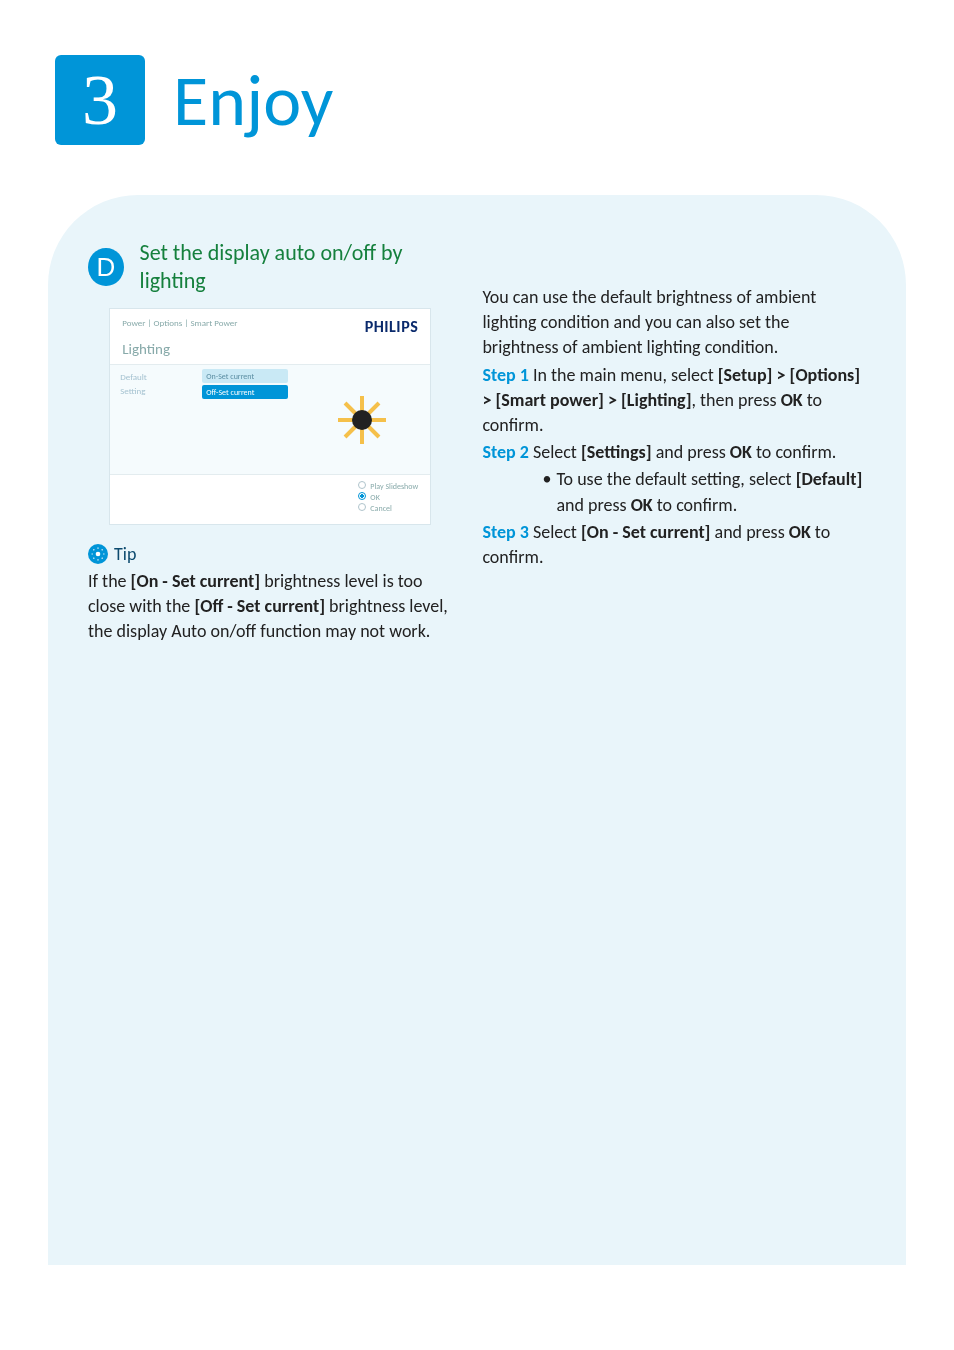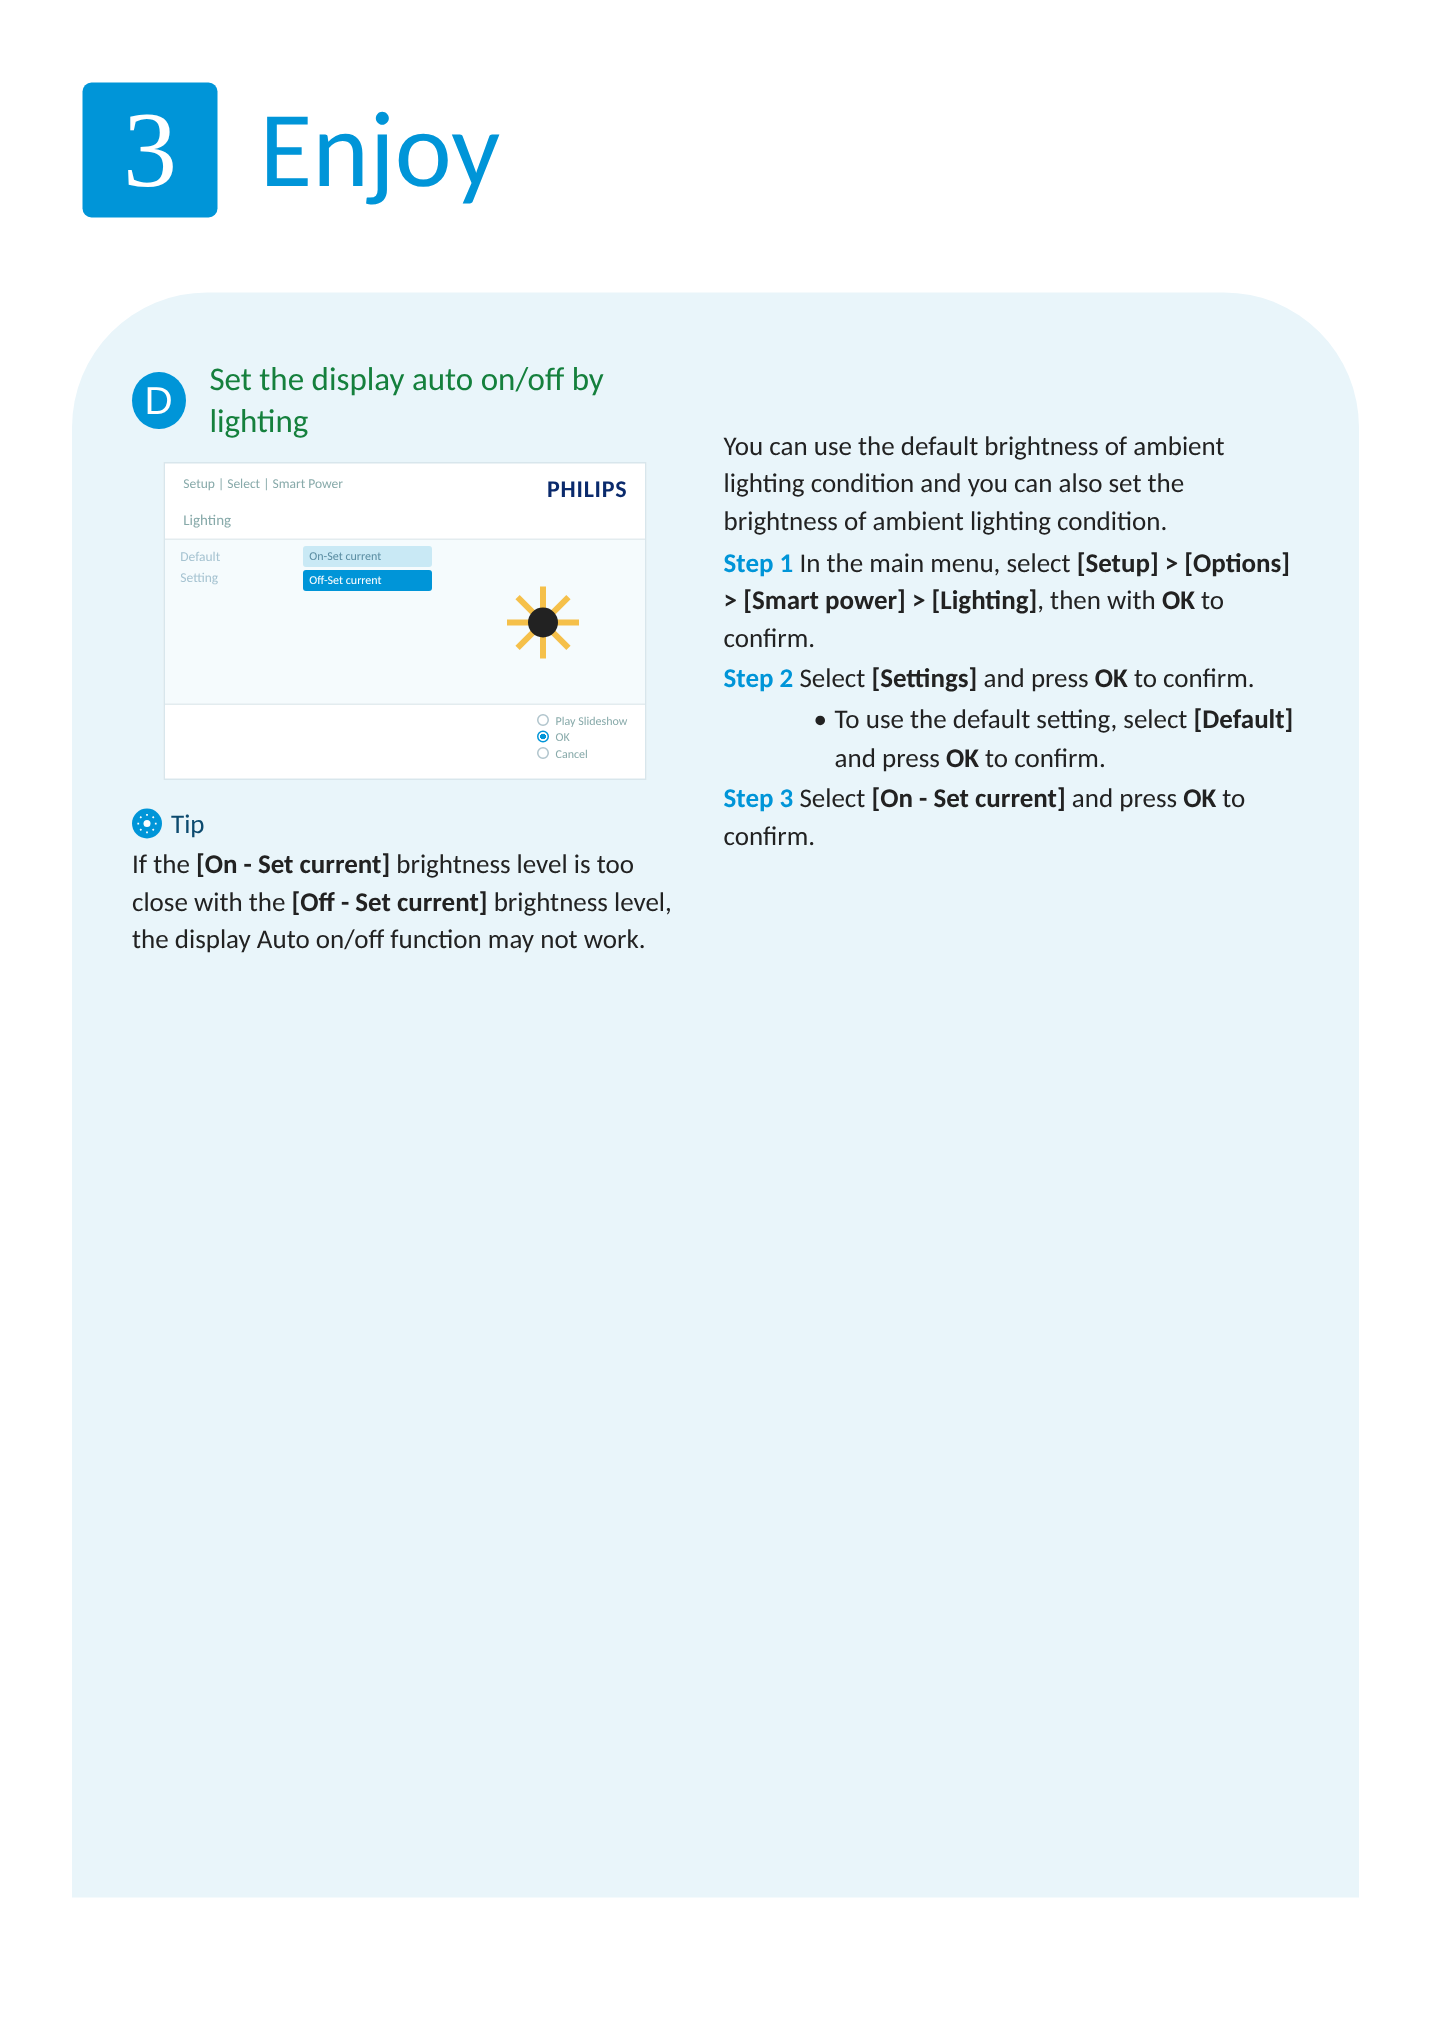--- a/index.html
+++ b/index.html
@@ -75,21 +75,21 @@
     border: 1px solid #d8e6ec;
     font-size: 10px;
     color: #8aa;
   }
   .ss-header {
     display: flex; justify-content: space-between;
     padding: 8px 12px 2px 12px;
     font-size: 9px;
   }
   .ss-brand { color: #0a2a6c; font-weight: bold; letter-spacing: 0.5px; font-size: 16px;}
-  .ss-sub { padding: 2px 12px 6px 12px; border-bottom: 1px solid #e3ecef; font-size:10px;}
+  .ss-sub { padding: 2px 12px 6px 12px; border-bottom: 1px solid #e3ecef; font-size:15px;}
   .ss-body {
     display: flex;
     height: 110px;
     background: #f5fbfd;
     border-bottom: 1px solid #e3ecef;
   }
   .ss-col1 { width: 86px; padding: 6px 10px; font-size:9px;}
   .ss-col1 div { color:#a6c3d1; margin-bottom:3px;}
   .ss-col2 { width: 98px; padding: 4px 6px; }
   .ss-chip { background:#c9e9f5; font-size:8px; color:#5a8da2; padding:2px 4px; margin-bottom:2px; border-radius:2px;}
@@ -137,21 +137,21 @@
 <div class="panel">
   <div class="two-col">
     <div class="left-col">
       <div class="sub-head">
         <div class="d-badge">D</div>
         <div class="sub-title">Set the display auto on/off by lighting</div>
       </div>
 
       <div class="screenshot">
         <div class="ss-header">
-          <span>Setup | Select | Smart Power</span>
+          <span>Power | Options | Smart Power</span>
           <span class="ss-brand">PHILIPS</span>
         </div>
         <div class="ss-sub">Lighting</div>
         <div class="ss-body">
           <div class="ss-col1">
             <div>Default</div>
             <div>Setting</div>
           </div>
           <div class="ss-col2">
             <div class="ss-chip">On-Set current</div>
@@ -196,21 +196,21 @@
       </div>
       <div class="tip-body">
         <span>If the </span><span class="b">[On - Set current]</span><span> brightness level is too close with the </span><span class="b">[Off - Set current]</span><span> brightness level, the display Auto on/off function may not work.</span>
       </div>
     </div>
 
     <div class="right-col">
       <p class="intro">You can use the default brightness of ambient lighting condition and you can also set the brightness of ambient lighting condition.</p>
 
       <p>
-        <span class="step-label">Step 1</span><span> In the main menu, select </span><span class="b">[Setup] &gt; [Options] &gt; [Smart power] &gt; [Lighting]</span><span>, then with </span><span class="b">OK</span><span> to confirm.</span>
+        <span class="step-label">Step 1</span><span> In the main menu, select </span><span class="b">[Setup] &gt; [Options] &gt; [Smart power] &gt; [Lighting]</span><span>, then press </span><span class="b">OK</span><span> to confirm.</span>
       </p>
 
       <p>
         <span class="step-label">Step 2</span><span> Select </span><span class="b">[Settings]</span><span> and press </span><span class="b">OK</span><span> to confirm.</span>
       </p>
       <p class="bullet">
         <span>To use the default setting, select </span><span class="b">[Default]</span><span> and press </span><span class="b">OK</span><span> to confirm.</span>
       </p>
 
       <p>

